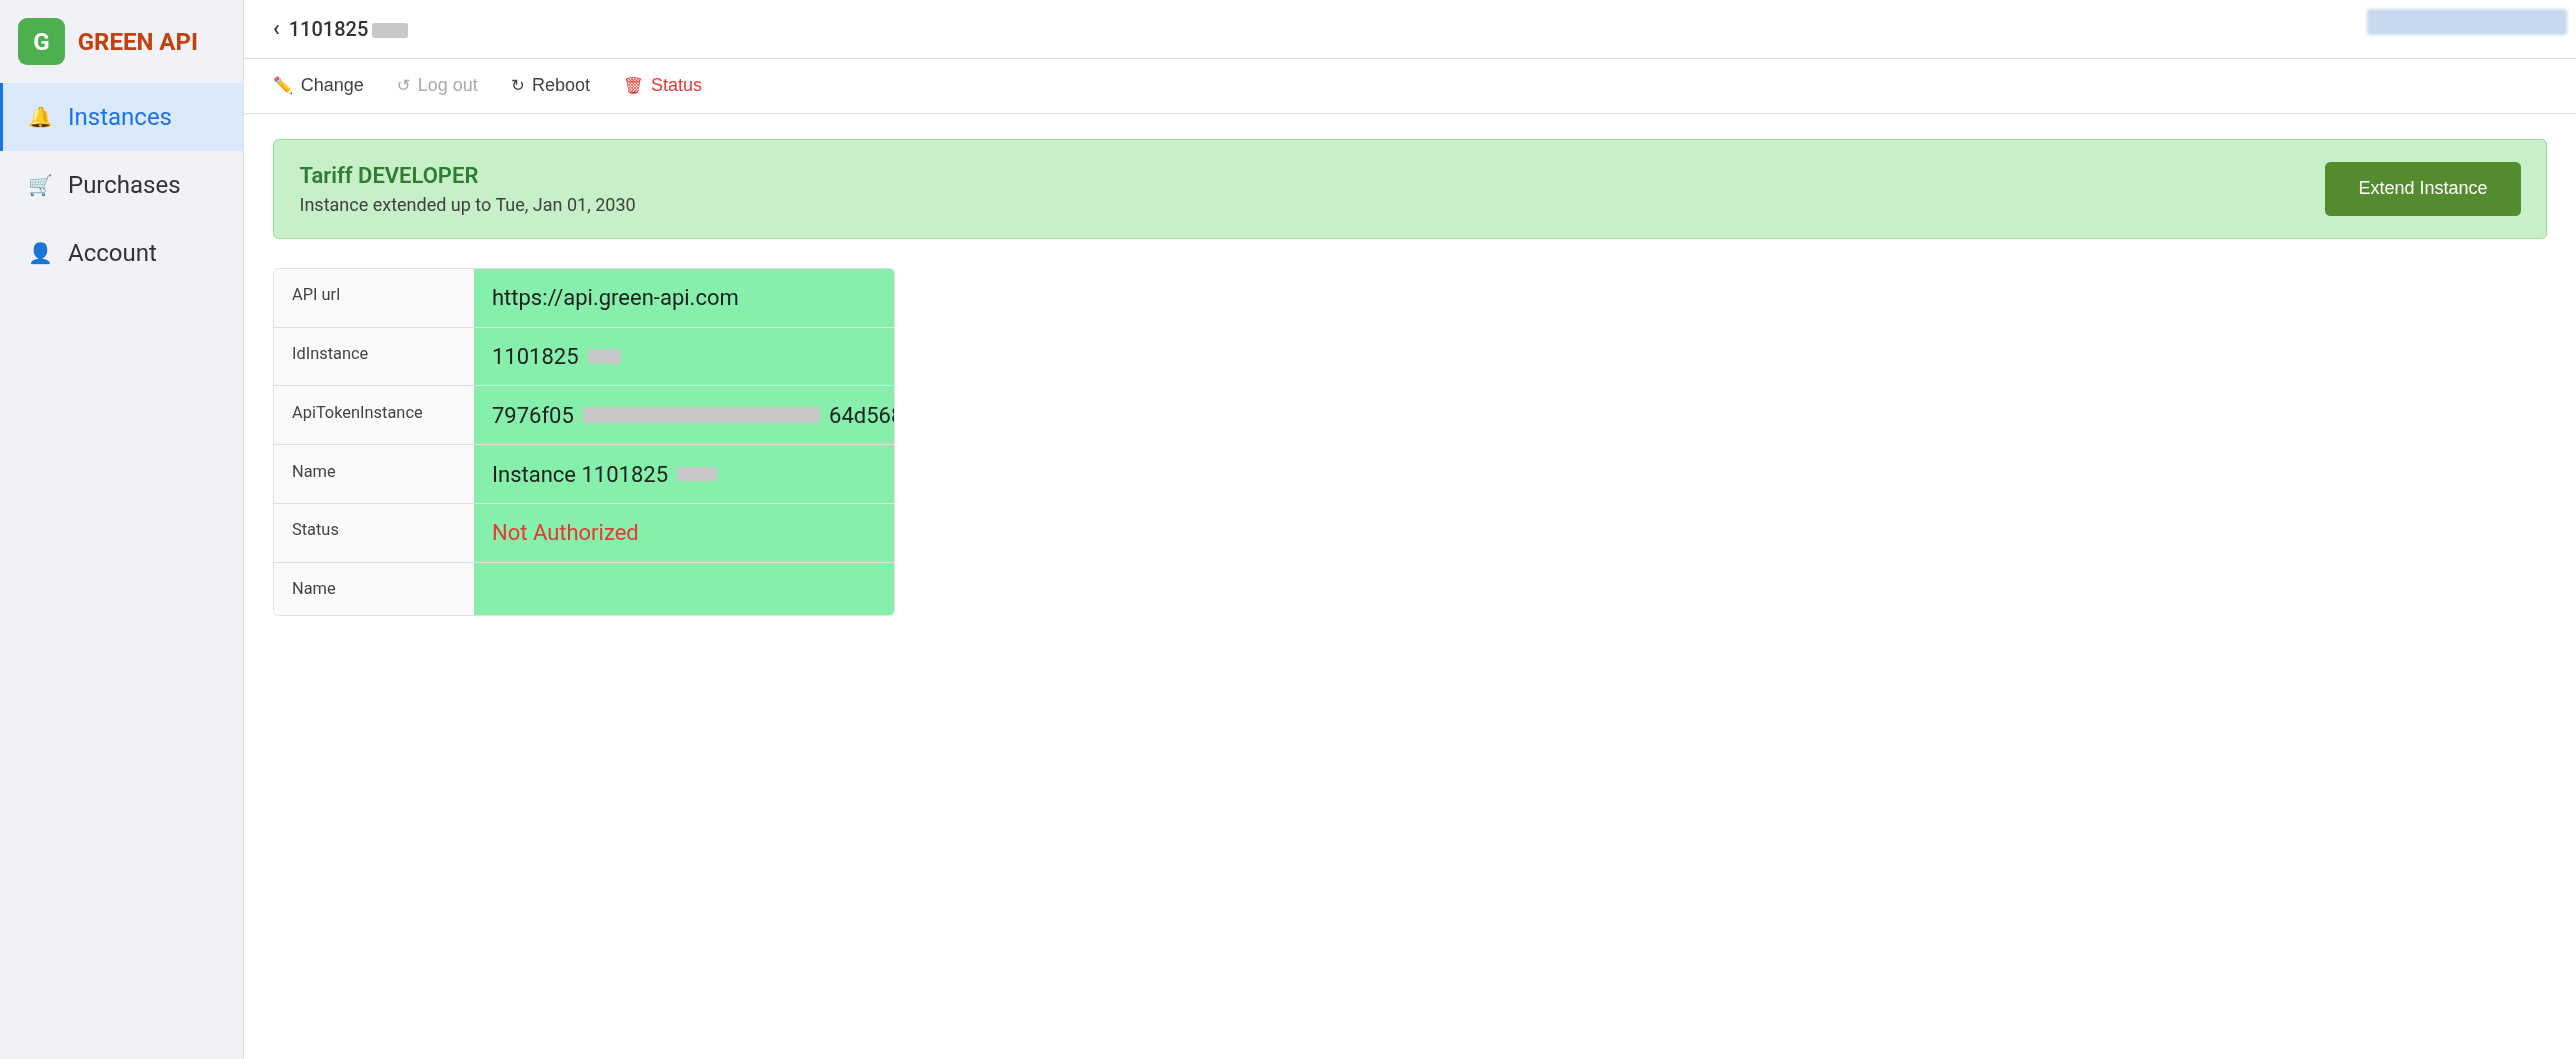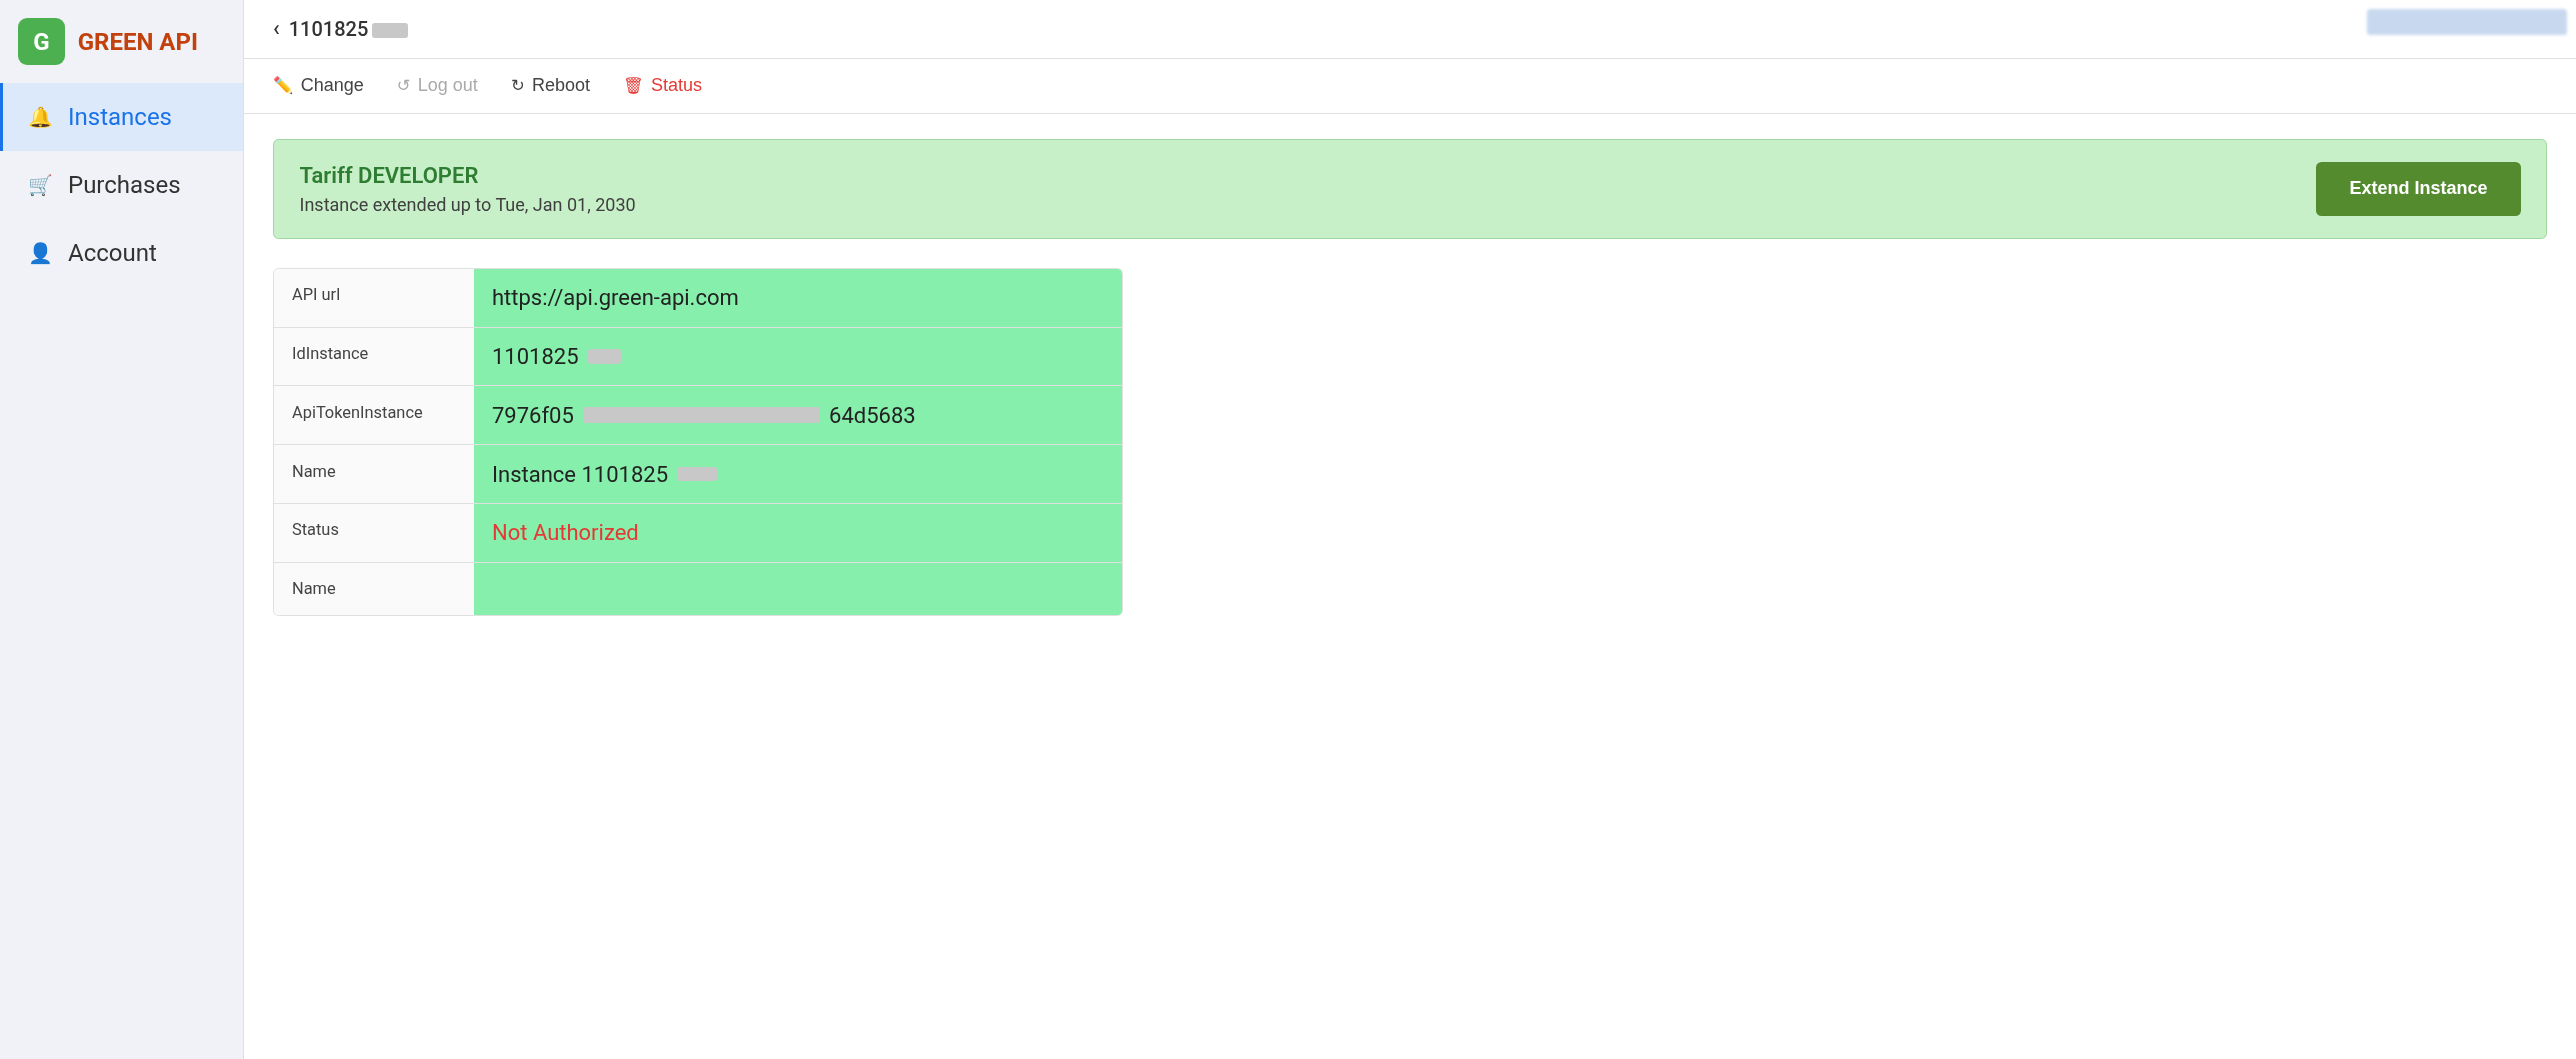--- a/index.html
+++ b/index.html
@@ -158,30 +158,30 @@
       color: #404040;
     }
     .extend-btn {
       background: #558b2f;
       color: white;
       border: none;
       border-radius: 5.5px;
       padding: 16.4px 33px;
       font-size: 18px;
       cursor: pointer;
-      font-weight: 700;
+      font-weight: 400;
       white-space: nowrap;
     }
 
     
     .detail-table {
       border: 0.9px solid #e0e0e0;
       border-radius: 5.5px;
       overflow: hidden;
-      width: 850px;
+      width: 622px;
       max-width: 100%;
     }
     .detail-row {
       display: flex;
       border-bottom: 0.9px solid #e0e0e0;
     }
     .detail-row:last-child { border-bottom: none; }
     .detail-label {
       width: 200px;
       min-width: 200px;

